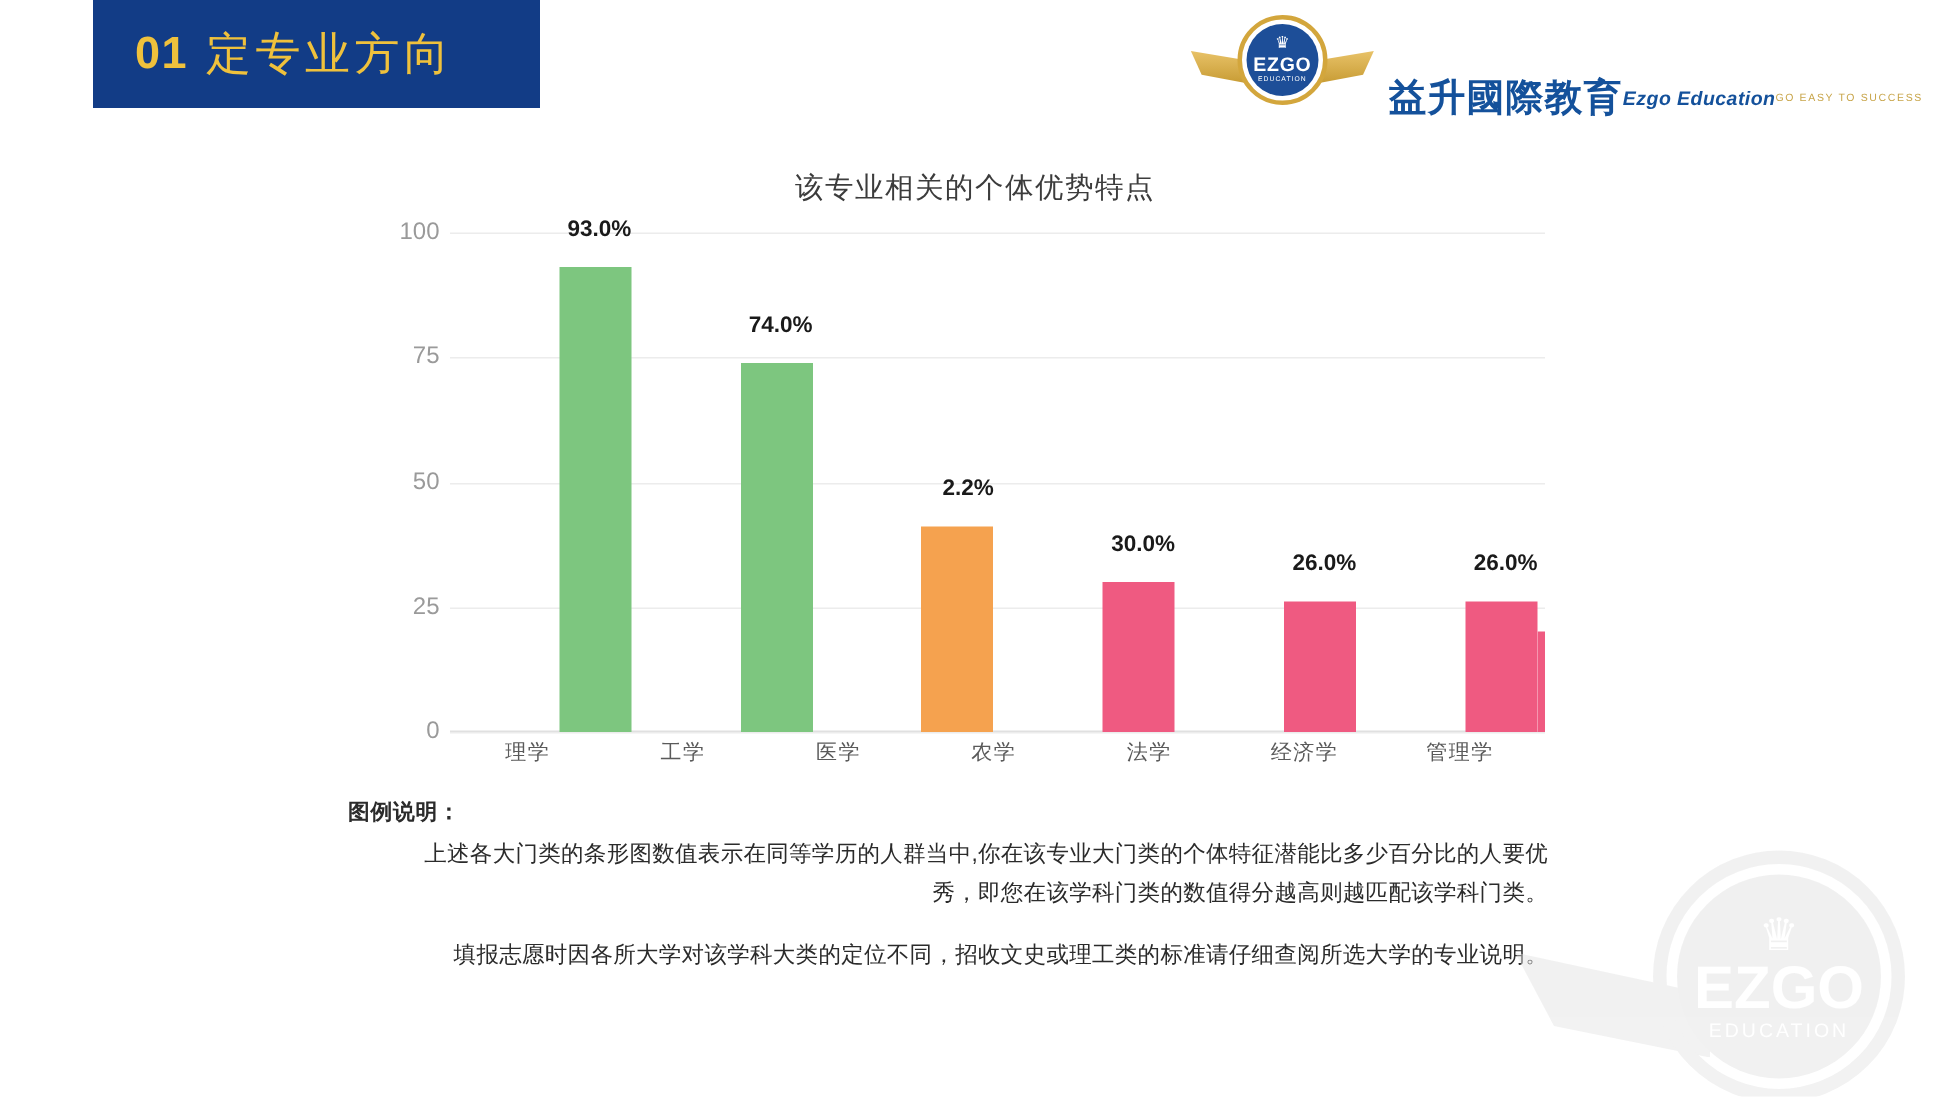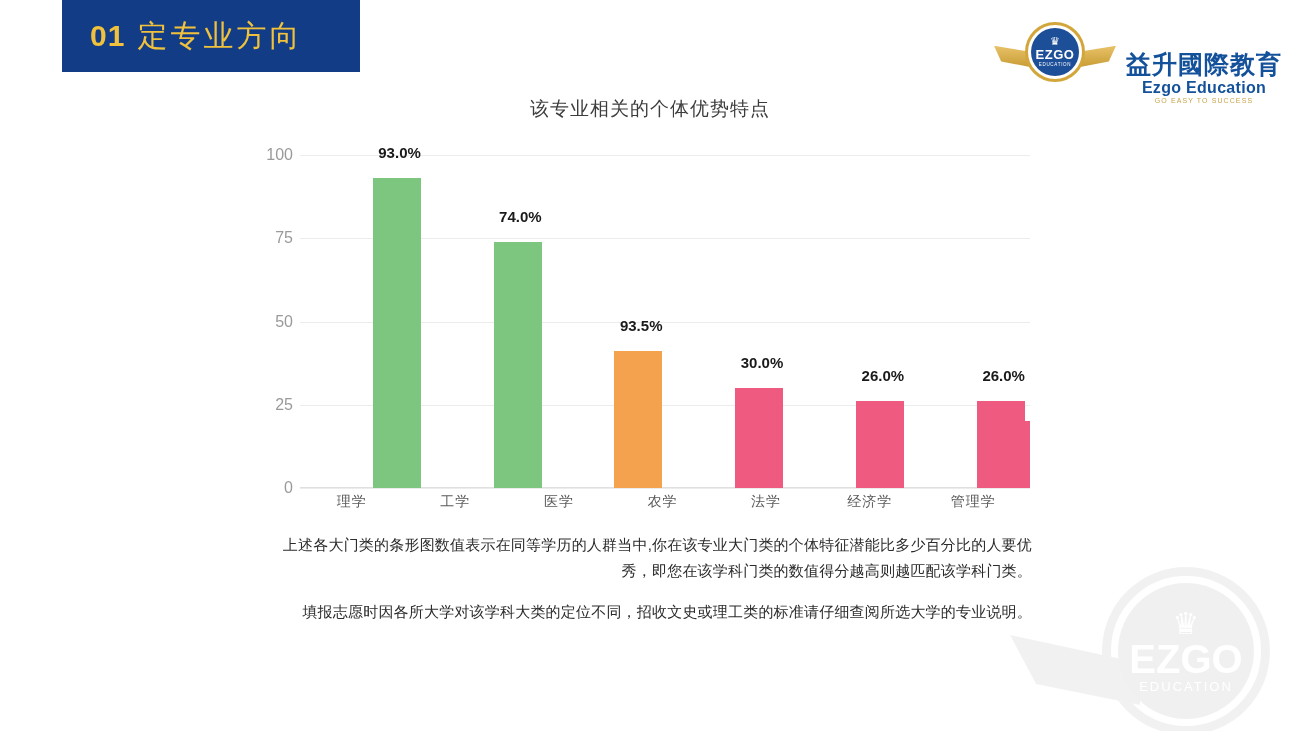--- a/index.html
+++ b/index.html
@@ -42,23 +42,23 @@
     border-radius: 50%; border: 3px solid #D3A63C; background: #fff;
   }
   .logo-shield {
     position: absolute; left: 37px; top: 10px; width: 48px; height: 48px;
     border-radius: 50%; background: #1D4E98;
     display: flex; flex-direction: column; align-items: center; justify-content: center;
   }
   .logo-crown { color: #fff; font-size: 11px; line-height: 1; margin-bottom: 1px; }
   .logo-ezgo { color: #fff; font-size: 13px; font-weight: bold; letter-spacing: .5px; line-height: 1; }
   .logo-edu { color: #fff; font-size: 4.5px; letter-spacing: .7px; line-height: 1.6; }
-  .logo-words { display: flex; flex-direction: column; align-items: center; margin-top: 45px; }
+  .logo-words { display: flex; align-items: center; margin-top: 45px; }
   .logo-cn { color: #14519B; font-size: 25px; font-weight: bold; letter-spacing: 1px; line-height: 1.1; }
-  .logo-en { color: #14519B; font-size: 16px; font-weight: bold; letter-spacing: .3px; }
+  .logo-en { color: #14519B; font-size: 13px; font-weight: bold; letter-spacing: .3px; font-style: italic; }
   .logo-tag { color: #C8A54A; font-size: 7px; letter-spacing: 1.1px; }
 
   
   .watermark {
     position: absolute; right: -40px; bottom: -52px; width: 330px; height: 240px;
     opacity: .45; pointer-events: none;
   }
   .wm-ring {
     position: absolute; left: 92px; top: 24px; width: 168px; height: 168px;
     border-radius: 50%; border: 9px solid #E2E2E2;
@@ -71,21 +71,21 @@
   .wm-crown { color: #fff; font-size: 30px; line-height: 1; }
   .wm-ezgo { color: #fff; font-size: 40px; font-weight: bold; line-height: 1; }
   .wm-edu { color: #fff; font-size: 13px; letter-spacing: 2px; }
   .wm-wing {
     position: absolute; left: 0px; top: 92px; width: 130px; height: 70px;
     background: #E2E2E2; clip-path: polygon(0 0, 100% 40%, 100% 100%, 20% 70%);
   }
 
   
   .chart-title {
-    position: absolute; left: 0; right: 0; top: 96px;
+    position: absolute; left: 0; right: 0; top: 112px;
     text-align: center; font-size: 19px; color: #3C3C3C; letter-spacing: 1px;
   }
   .chart {
     position: absolute; left: 255px; top: 145px; width: 790px; height: 370px;
   }
   .plot {
     position: absolute; left: 45px; top: 10px; width: 730px; height: 333px;
   }
   .gridline {
     position: absolute; left: 0; width: 100%; height: 1px; background: #ECECEC;
@@ -174,21 +174,21 @@
       <div class="bars" id="bars">
           <div class="bar-cell" style="flex: 1 1 0px;">
             <div class="bar-label" style="bottom: 309.69px;">93.0%</div>
             <div class="bar" style="height: 309.69px; background: rgb(125, 198, 127);"></div>
           </div>
           <div class="bar-cell" style="flex: 1 1 0px;">
             <div class="bar-label" style="bottom: 246.42px;">74.0%</div>
             <div class="bar" style="height: 246.42px; background: rgb(125, 198, 127);"></div>
           </div>
           <div class="bar-cell" style="flex: 1 1 0px;">
-            <div class="bar-label" style="bottom: 136.53px;">93.5%</div>
+            <div class="bar-label" style="bottom: 136.53px;">2.2%</div>
             <div class="bar" style="height: 136.53px; background: rgb(245, 162, 79);"></div>
           </div>
           <div class="bar-cell" style="flex: 1 1 0px;">
             <div class="bar-label" style="bottom: 99.9px;">30.0%</div>
             <div class="bar" style="height: 99.9px; background: rgb(239, 90, 129);"></div>
           </div>
           <div class="bar-cell" style="flex: 1 1 0px;">
             <div class="bar-label" style="bottom: 86.58px;">26.0%</div>
             <div class="bar" style="height: 86.58px; background: rgb(239, 90, 129);"></div>
           </div>
@@ -214,20 +214,21 @@
         <div class="xlabel" style="flex: 1 1 0px;">医学</div>
         <div class="xlabel" style="flex: 1 1 0px;">农学</div>
         <div class="xlabel" style="flex: 1 1 0px;">法学</div>
         <div class="xlabel" style="flex: 1 1 0px;">经济学</div>
         <div class="xlabel" style="flex: 1 1 0px;">管理学</div>
         <div class="xlabel" style="flex: 0 0 5px;"></div>
       </div>
   </div>
 
   <div class="notes">
+    <div class="note-head">图例说明：</div>
     <div class="note-body">上述各大门类的条形图数值表示在同等学历的人群当中,你在该专业大门类的个体特征潜能比多少百分比的人要优秀，即您在该学科门类的数值得分越高则越匹配该学科门类。</div>
     <div class="note-gap"></div>
     <div class="note-body">填报志愿时因各所大学对该学科大类的定位不同，招收文史或理工类的标准请仔细查阅所选大学的专业说明。</div>
   </div>
 
   <div class="watermark">
     <div class="wm-wing"></div>
     <div class="wm-ring"></div>
     <div class="wm-disc">
       <span class="wm-crown">♛</span>

